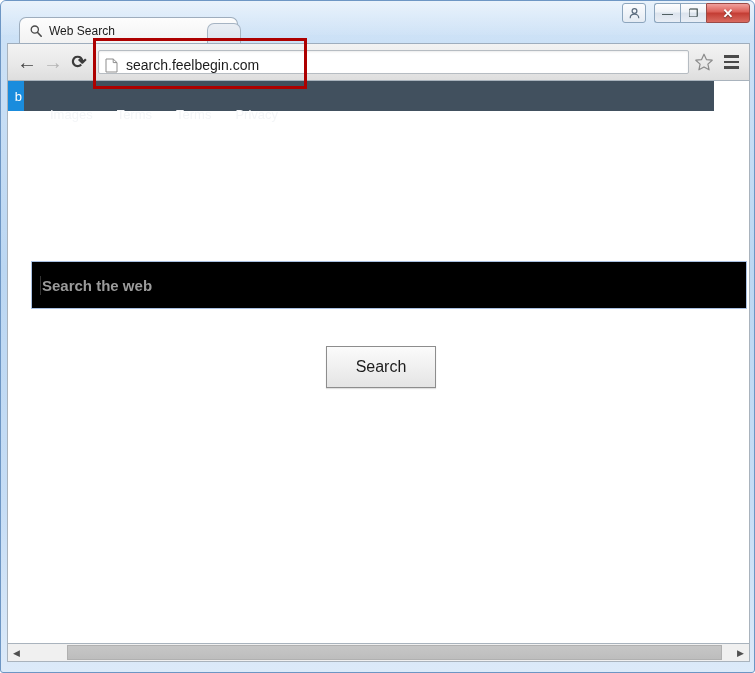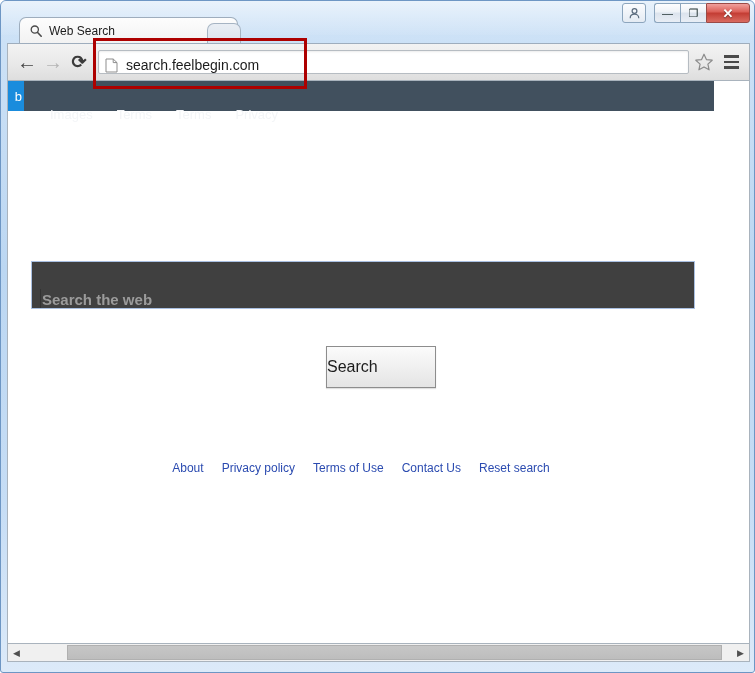--- a/index.html
+++ b/index.html
@@ -187,45 +187,45 @@
     padding: 0 12px;
     white-space: nowrap;
     margin-top: 36px;
   }
   #site-nav-item-images { margin-left: 14px; }
 
   
   #search-input-box {
     position: absolute;
     left: 23px; top: 180px;
-    width: 664px; height: 48px;
-    background: #404040;
+    width: 716px; height: 48px;
+    background: #000000;
     border: 1px solid #a9c0e2;
-    display: flex; align-items: flex-end;
+    display: flex; align-items: center;
     padding-left: 8px;
   }
   #search-caret {
     width: 1px; height: 19px;
     background: #333;
     margin-right: 1px;
     flex: 0 0 auto;
   }
   #search-input-placeholder {
     font-size: 15px; color: #9b9b9b; font-weight: bold;
   }
 
   #search-submit-button {
     position: absolute;
     left: 318px; top: 265px;
     width: 110px; height: 42px;
     background: linear-gradient(to bottom, #fbfbfb 0%, #f0f0f0 50%, #e4e4e4 100%);
     border: 1px solid #8d8d8d;
     font-size: 16px; color: #1c1c1c;
     font-family: "Liberation Sans", sans-serif;
-    display: flex; align-items: center; 
+    display: flex; align-items: center; justify-content: center;
     box-shadow: 0 1px 1px rgba(0,0,0,.12);
   }
 
   #footer-links {
     position: absolute;
     left: 0; top: 380px;
     width: 706px;
     display: flex; align-items: center; justify-content: center;
     gap: 18px;
   }
@@ -358,27 +358,20 @@
 
     <div id="search-input-box">
       <span id="search-caret"></span>
       <span id="search-input-placeholder">Search the web</span>
     </div>
 
     <div id="search-submit-button">
       <span>Search</span>
     </div>
 
-    <div id="footer-links">
-      <span class="footer-link">About</span>
-      <span class="footer-link">Privacy policy</span>
-      <span class="footer-link">Terms of Use</span>
-      <span class="footer-link">Contact Us</span>
-      <span class="footer-link">Reset search</span>
-    </div>
 
   </div>
 
   <div id="h-scrollbar">
     <div class="scroll-arrow">◀</div>
     <div id="h-scroll-track">
       <div id="h-scroll-thumb"></div>
     </div>
     <div class="scroll-arrow">▶</div>
   </div>

